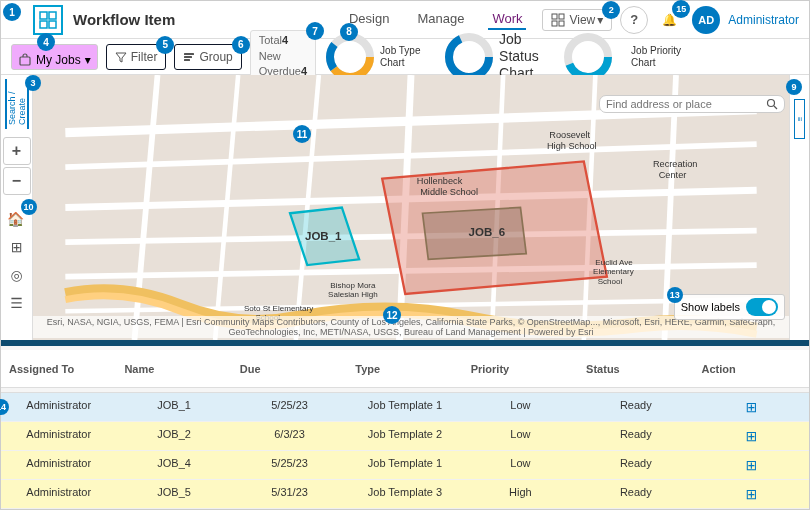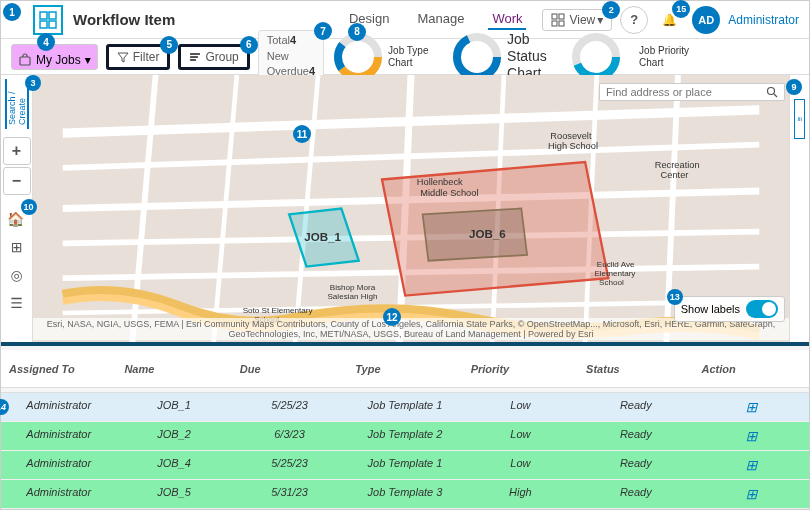--- a/index.html
+++ b/index.html
@@ -18,56 +18,56 @@
     .view-btn { display: flex; align-items: center; border: 1px solid #ccc; border-radius: 3px; padding: 3px 8px; cursor: pointer; font-size: 12px; color: #555; background: #fff; }
     .view-btn svg { margin-right: 4px; }
     .icon-btn { width: 28px; height: 28px; display: flex; align-items: center; justify-content: center; cursor: pointer; color: #555; border-radius: 3px; }
     .user-badge { width: 28px; height: 28px; background: #0079c1; color: white; border-radius: 50%; display: flex; align-items: center; justify-content: center; font-size: 11px; font-weight: bold; }
     .user-name { font-size: 12px; color: #0079c1; cursor: pointer; }
     .rel-pos { position: relative; }
 
     
     .toolbar { display: flex; align-items: center; background: #fff; border-bottom: 1px solid #ddd; padding: 4px 10px; height: 36px; flex-shrink: 0; gap: 8px; }
     .dropdown-select { display: flex; align-items: flex-end; border: 1px solid #ccc; border-radius: 3px; padding: 2px 6px; font-size: 12px; cursor: pointer; background: #f0abfc; height: 26px; gap: 4px; }
-    .toolbar-btn { display: flex; align-items: center; border: 3px solid #0f172a; border-radius: 3px; padding: 2px 8px; font-size: 12px; cursor: pointer; background: #fff; height: 26px; gap: 4px; color: #555; }
+    .toolbar-btn { display: flex; align-items: center; border: 1px solid #0f172a; border-radius: 3px; padding: 2px 8px; font-size: 12px; cursor: pointer; background: #fff; height: 26px; gap: 4px; color: #555; }
     .stats-box { display: flex; flex-direction: column; font-size: 11px; color: #333; border: 1px solid #ddd; border-radius: 3px; padding: 2px 8px; background: #f9f9f9; line-height: 1.4; }
     .stats-row { display: flex; gap: 0; }
     .stats-label { color: #666; }
     .stats-value { font-weight: bold; color: #333; }
 
     
     .main-content { display: flex; flex: 1; overflow: hidden; }
 
     
     .left-sidebar { width: 32px; background: #fff; border-right: 1px solid #ddd; display: flex; flex-direction: column; align-items: center; padding: 4px 0; gap: 2px; flex-shrink: 0; }
     .sidebar-icon { width: 28px; height: 28px; display: flex; align-items: center; justify-content: center; cursor: pointer; color: #555; border-radius: 3px; font-size: 14px; }
 
     
     .map-area { flex: 1; position: relative; overflow: hidden; background: #e8e0d8; }
 
     
     .map-svg { position: absolute; top: 0; left: 0; width: 100%; height: 100%; }
 
     
-    .map-search { position: absolute; top: 8px; right: 4px; display: flex; align-items: center; background: #fff; border: 1px solid #ccc; border-radius: 2px; padding: 2px 6px; z-index: 10; }
+    .map-search { position: absolute; top: 20px; right: 4px; display: flex; align-items: center; background: #fff; border: 1px solid #ccc; border-radius: 7px; padding: 2px 6px; z-index: 10; }
     .map-search input { border: none; outline: none; font-size: 11px; width: 160px; color: #999; }
 
     
     .show-labels { position: absolute; bottom: 20px; right: 4px; display: flex; align-items: center; background: rgba(255,255,255,0.9); border: 1px solid #ccc; border-radius: 3px; padding: 3px 6px; z-index: 10; gap: 6px; font-size: 11px; }
     .toggle { width: 32px; height: 18px; background: #00a0d1; border-radius: 9px; position: relative; cursor: pointer; }
     .toggle-knob { width: 14px; height: 14px; background: white; border-radius: 50%; position: absolute; top: 2px; right: 2px; }
 
     
     .esri-attr { position: absolute; bottom: 2px; left: 0; right: 0; font-size: 9px; color: #666; text-align: center; background: rgba(255,255,255,0.7); padding: 1px 4px; }
 
     
     .right-sidebar { width: 20px; background: #fff; border-left: 1px solid #ddd; display: flex; flex-direction: column; align-items: center; padding: 4px 0; flex-shrink: 0; }
 
     
-    .bottom-table { background: #86efac; border-top: 4px solid #0c4a6e; flex-shrink: 0; font-style: italic; }
+    .bottom-table { background: #fef9c3; border-top: 6px solid #0c4a6e; flex-shrink: 0; }
     .table-header { display: flex; background: #f5f5f5; border-bottom: 1px solid #ddd; padding: 4px 0; }
     .table-row { display: flex; padding: 4px 0; border-bottom: 1px solid #f0f0f0; }
     .table-row:first-child { background: #e8f4fc; }
     .table-row.highlighted { background: #ddeef8; }
     .table-cell { flex: 1; padding: 2px 8px; font-size: 11px; color: #333; text-align: center; }
     .table-cell.header { font-weight: bold; color: #555; font-size: 11px; }
     .action-btn { color: #0079c1; cursor: pointer; font-size: 14px; }
 
     
     .callout { position: absolute; width: 18px; height: 18px; background: #0079c1; color: white; border-radius: 50%; font-size: 10px; font-weight: bold; display: flex; align-items: center; justify-content: center; z-index: 20; }

